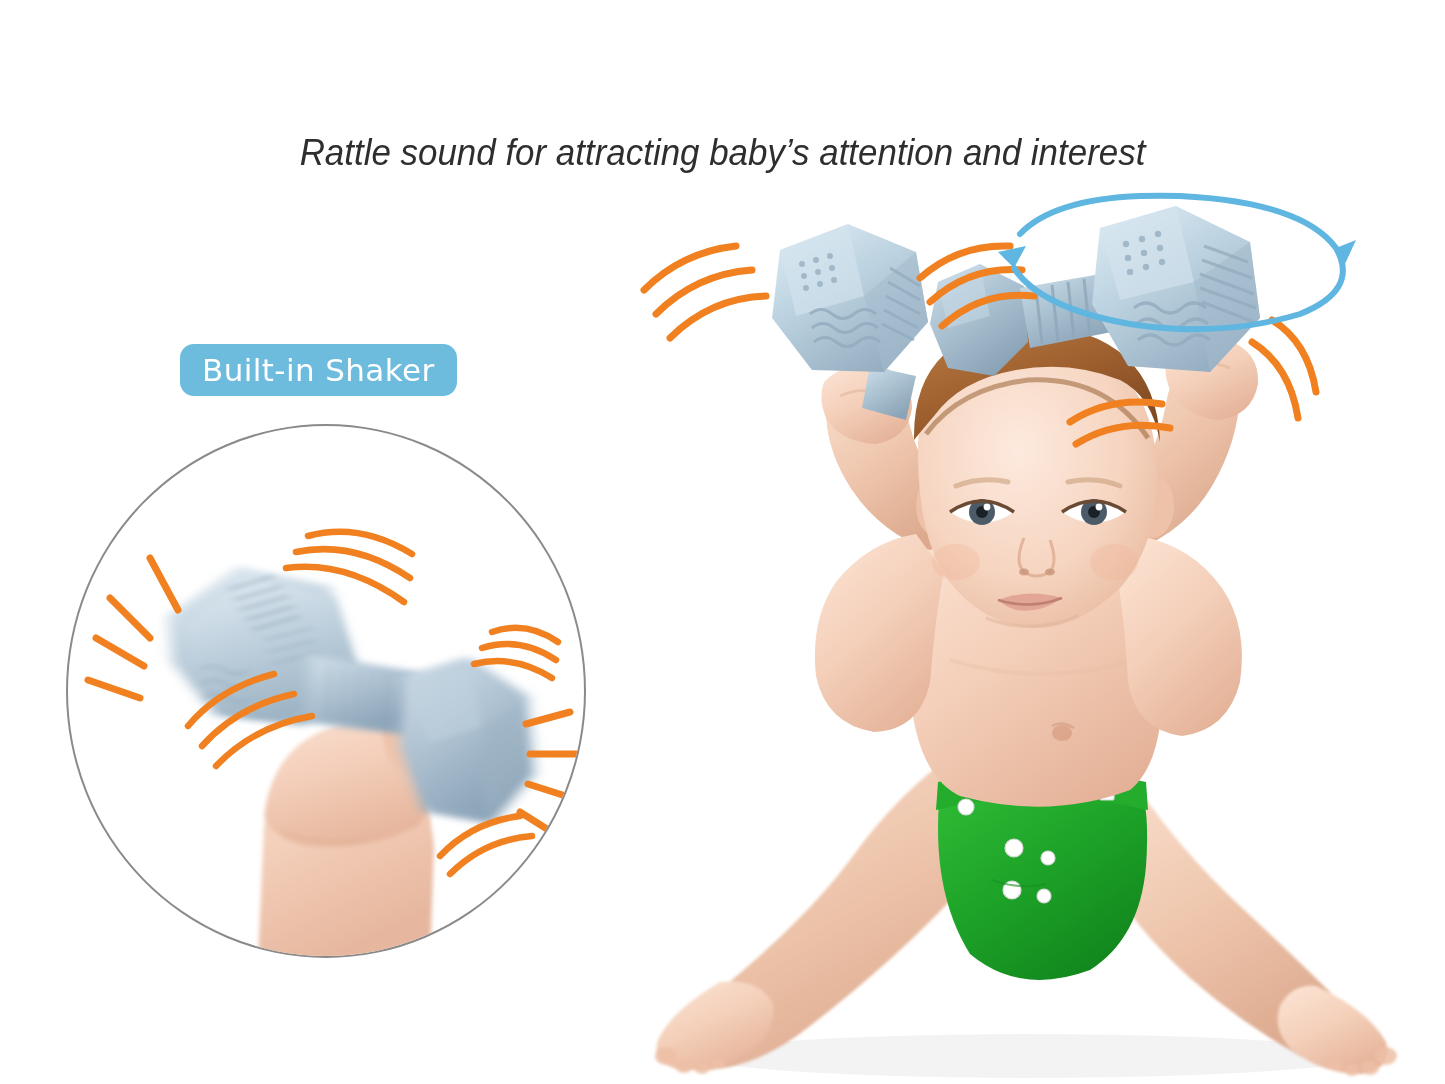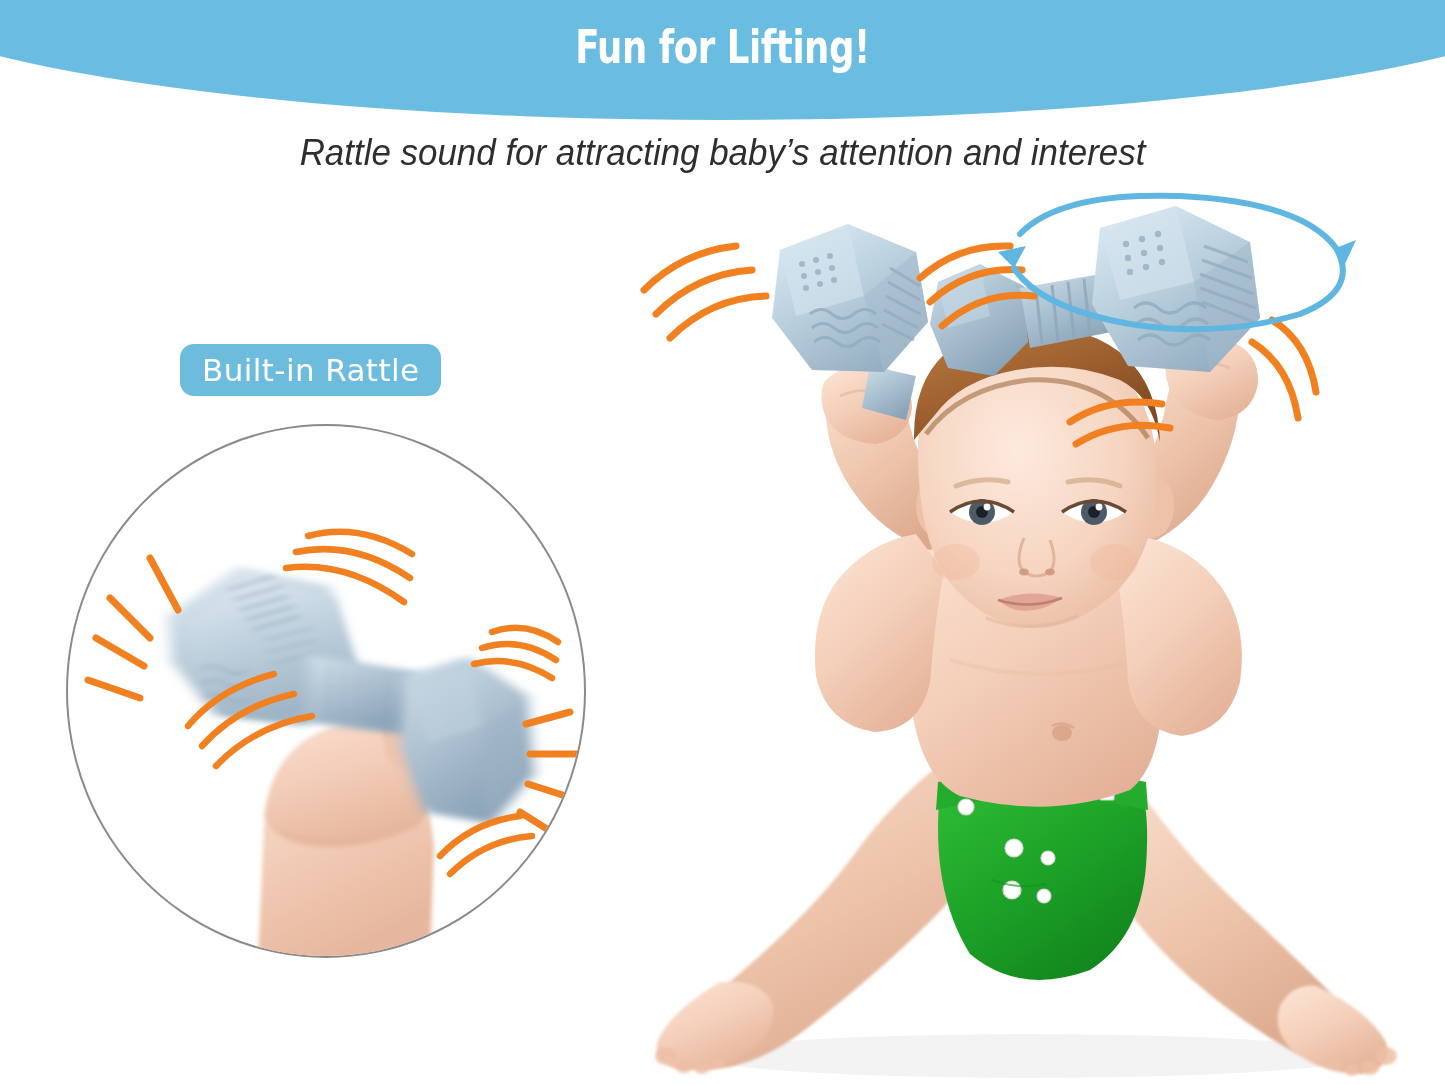--- a/index.html
+++ b/index.html
@@ -80,29 +80,25 @@
   .hero { position:absolute; left:600px; top:190px; width:845px; height:894px; }
   .hero-svg { position:absolute; left:0; top:0; width:845px; height:894px; }
 
   
 </style>
 </head>
 <body>
 
 <div id="stage">
 
-  <div class="banner-wrap">
-    <div class="banner-shape"></div>
-    <div class="banner-title">Fun for Lifting!</div>
-  </div>
 
   <div class="subtitle">Rattle sound for attracting baby’s attention and interest</div>
 
   <div class="badge">
-    <span>Built-in Rattle</span>
+    <span>Built-in Shaker</span>
   </div>
 
   <div class="inset-circle">
     <svg class="inset-svg" viewBox="0 0 520 534">
       <defs>
         <filter id="mblur" x="-30%" y="-30%" width="170%" height="170%">
           <feGaussianBlur stdDeviation="7 3"></feGaussianBlur>
         </filter>
         <filter id="mblur2" x="-30%" y="-30%" width="170%" height="170%">
           <feGaussianBlur stdDeviation="4 2"></feGaussianBlur>

